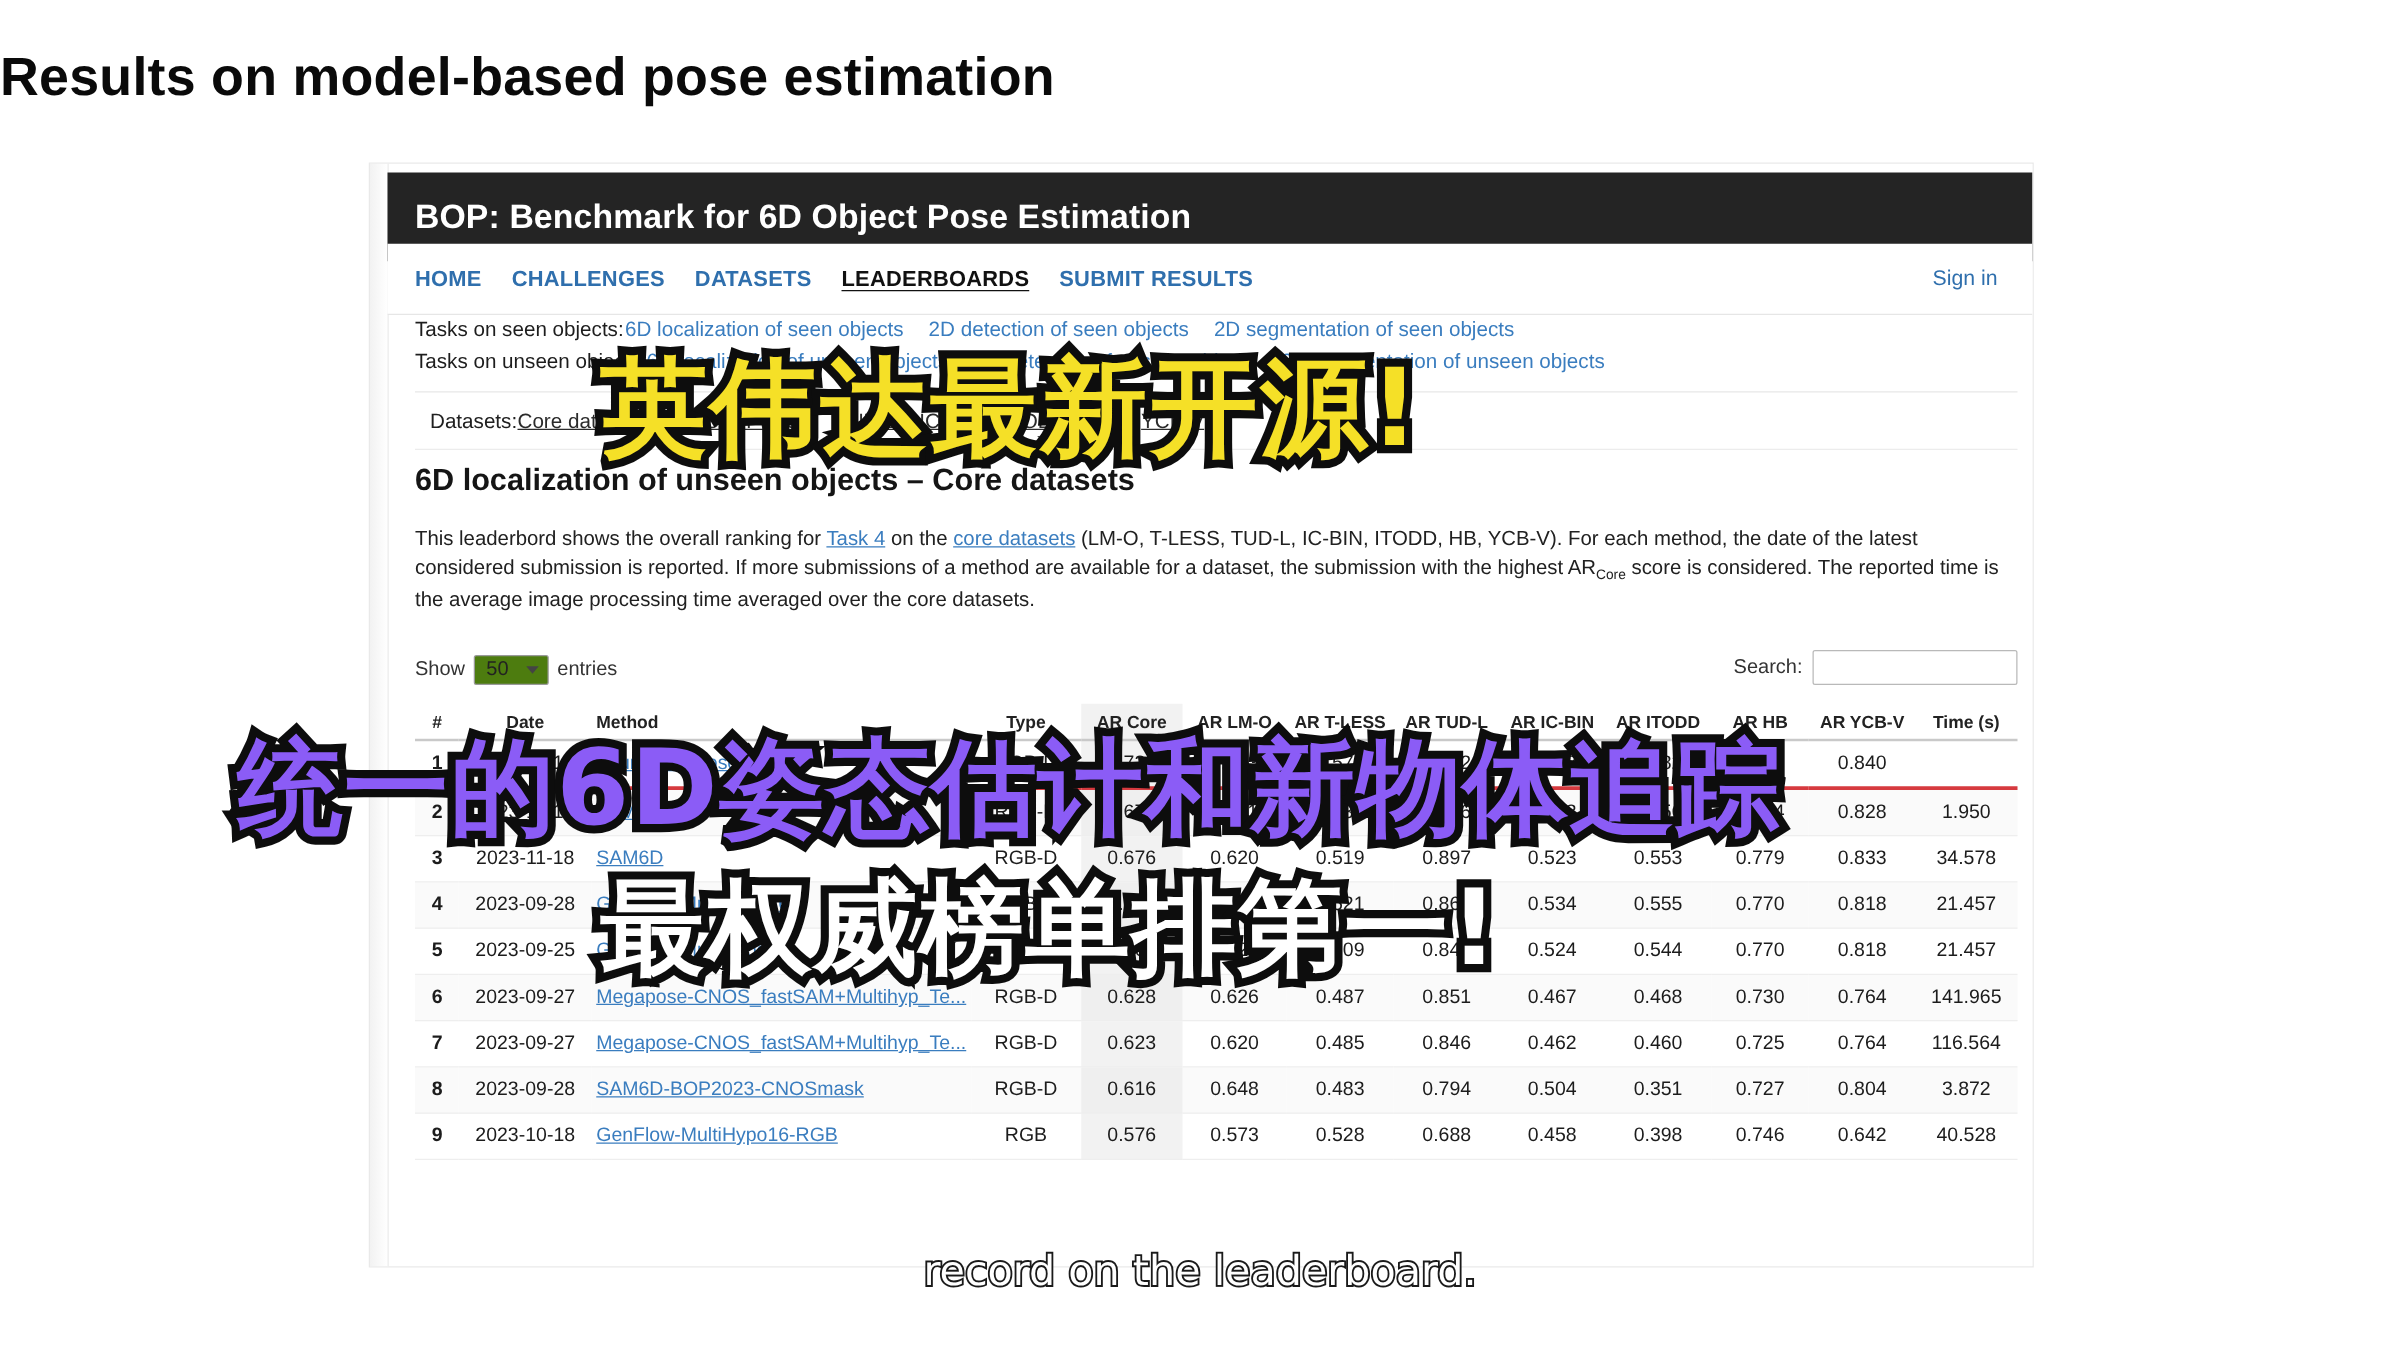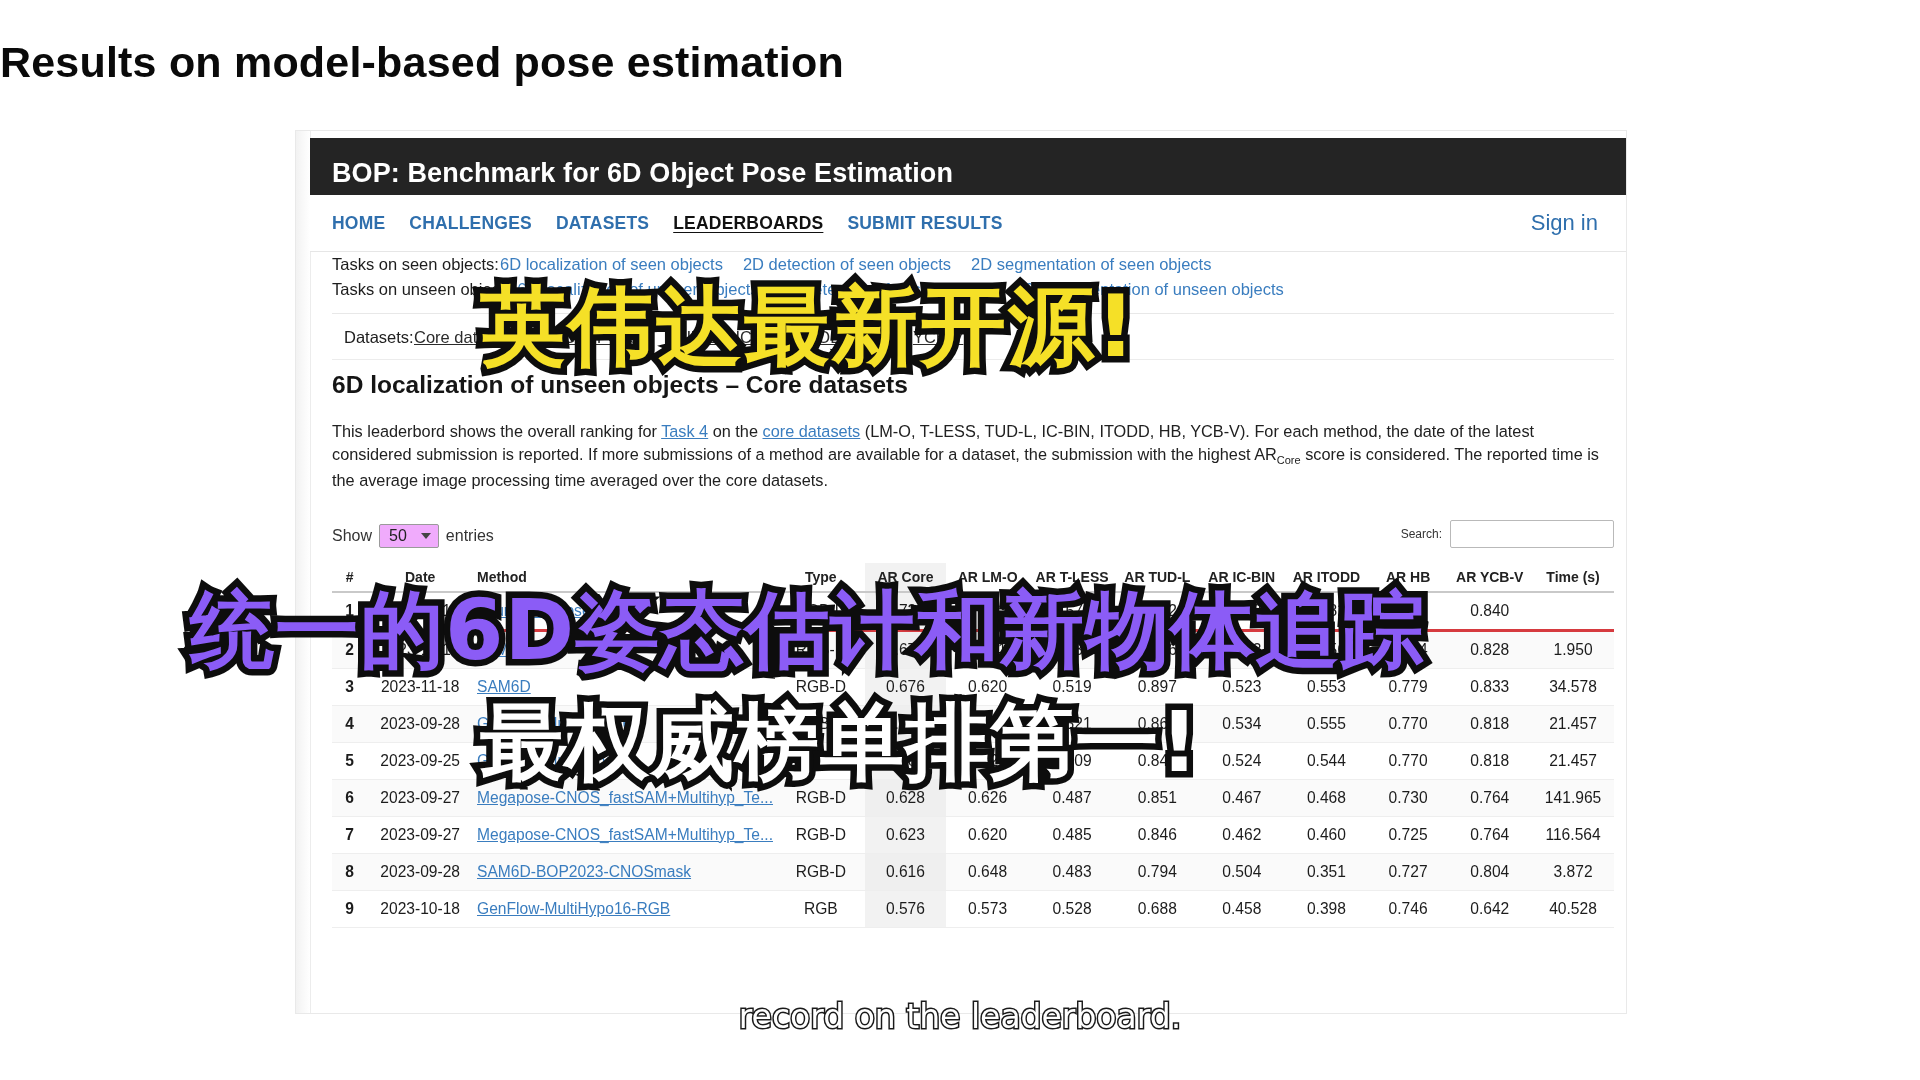--- a/index.html
+++ b/index.html
@@ -55,21 +55,21 @@
     border-bottom:1px solid #e6e6e6;
   }
   .nav-links{display:flex;align-items:center;margin-left:22px;gap:24px;}
   .nav-link{
     color:#2f6fad;font-size:17.5px;font-weight:bold;
     letter-spacing:.2px;cursor:pointer;white-space:nowrap;text-align:center;
   }
   .nav-link.active{color:#111;text-decoration:underline;text-underline-offset:3px;}
   .signin{
     position:absolute;right:28px;top:50%;transform:translateY(-50%);
-    color:#2f6fad;font-size:22px;cursor:pointer;
+    color:#2f6fad;font-size:17px;cursor:pointer;
   }
 
   
   .tasks{
     position:absolute;left:14px;top:121px;width:1316px;
   }
   .task-row{
     display:flex;align-items:baseline;
     padding:3px 0 3px 22px;
     font-size:16.5px;color:#202020;
@@ -112,33 +112,33 @@
   
   .tbl-controls{
     position:absolute;left:36px;top:389px;width:1282px;height:40px;
   }
   .show-entries{
     position:absolute;left:0;top:4px;
     font-size:16px;color:#333;display:flex;align-items:center;gap:7px;
   }
   .select-box{
     display:inline-flex;align-items:center;gap:14px;
-    border:1px solid #9a9a9a;border-radius:2px;background:#f0abfc;
+    border:1px solid #9a9a9a;border-radius:2px;background:#4d7c0f;
     padding:2px 7px 2px 9px;font-size:16px;color:#222;
     cursor:pointer;
   }
   .caret{
     width:0;height:0;border-left:5px solid transparent;
     border-right:5px solid transparent;border-top:6px solid #444;
     display:inline-block;
   }
   .search-wrap{
     position:absolute;right:0;top:0;display:flex;align-items:center;gap:8px;
   }
-  .search-label{font-size:12px;color:#333;}
+  .search-label{font-size:16px;color:#333;}
   .search-input{
     width:150px;height:26px;border:1px solid #b9b9b9;border-radius:2px;
     background:#fff;outline:none;font-size:15px;padding:0 6px;
     font-family:"Liberation Sans", sans-serif;
   }
 
   
   .board{
     position:absolute;left:36px;top:432px;width:1282px;
     border-collapse:collapse;font-size:15.6px;color:#1c1c1c;

